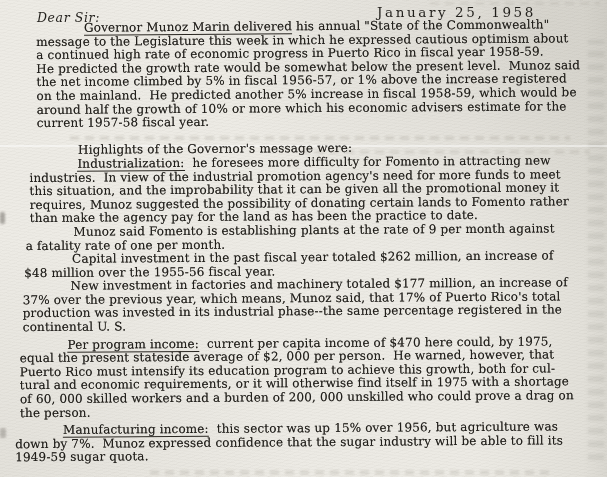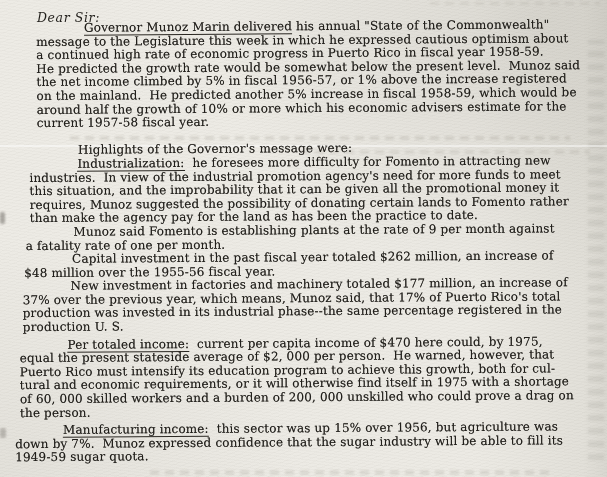--- a/index.html
+++ b/index.html
@@ -84,20 +84,21 @@
 <div class="page">
   <div class="smudge s-top"></div>
   <div class="smudge s-gap1"></div>
   <div class="smudge s-gap2"></div>
   <div class="smudge s-right"></div>
   <div class="smudge s-bottom"></div>
   <div class="blot b1"></div>
   <div class="blot b2"></div>
   <div class="streak"></div>
 
+  <div class="date">January 25, 1958</div>
   <div class="salutation">Dear Sir:</div>
   <div class="doc-body" id="doc-body">
       <div class="para" style="margin-left: 36px;">
         <div class="line"><span class="u">Governor Munoz Marin delivered</span><span> his annual "State of the Commonwealth"</span></div>
         <div class="line"><span>message to the Legislature this week in which he expressed cautious optimism about</span></div>
         <div class="line"><span>a continued high rate of economic progress in Puerto Rico in fiscal year 1958-59.</span></div>
         <div class="line"><span>He predicted the growth rate would be somewhat below the present level.  Munoz said</span></div>
         <div class="line"><span>the net income climbed by 5% in fiscal 1956-57, or 1% above the increase registered</span></div>
         <div class="line"><span>on the mainland.  He predicted another 5% increase in fiscal 1958-59, which would be</span></div>
         <div class="line"><span>around half the growth of 10% or more which his economic advisers estimate for the</span></div>
@@ -118,24 +119,24 @@
         <div class="line"><span>a fatality rate of one per month.</span></div>
       </div>
       <div class="para" style="margin-left: 22.4px;">
         <div class="line"><span>Capital investment in the past fiscal year totaled $262 million, an increase of</span></div>
         <div class="line"><span>$48 million over the 1955-56 fiscal year.</span></div>
       </div>
       <div class="para" style="margin-left: 20.7px;">
         <div class="line"><span>New investment in factories and machinery totaled $177 million, an increase of</span></div>
         <div class="line"><span>37% over the previous year, which means, Munoz said, that 17% of Puerto Rico's total</span></div>
         <div class="line"><span>production was invested in its industrial phase--the same percentage registered in the</span></div>
-        <div class="line"><span>production U. S.</span></div>
+        <div class="line"><span>continental U. S.</span></div>
       </div>
       <div class="para gap-before" style="margin-left: 17.3px;">
-        <div class="line"><span class="u">Per totaled income:</span><span>  current per capita income of $470 here could, by 1975,</span></div>
+        <div class="line"><span class="u">Per program income:</span><span>  current per capita income of $470 here could, by 1975,</span></div>
         <div class="line"><span>equal the present stateside average of $2, 000 per person.  He warned, however, that</span></div>
         <div class="line"><span>Puerto Rico must intensify its education program to achieve this growth, both for cul-</span></div>
         <div class="line"><span>tural and economic requirements, or it will otherwise find itself in 1975 with a shortage</span></div>
         <div class="line"><span>of 60, 000 skilled workers and a burden of 200, 000 unskilled who could prove a drag on</span></div>
         <div class="line"><span>the person.</span></div>
       </div>
       <div class="para gap-before" style="margin-left: 12.2px;">
         <div class="line"><span class="u">Manufacturing income:</span><span>  this sector was up 15% over 1956, but agriculture was</span></div>
         <div class="line"><span>down by 7%.  Munoz expressed confidence that the sugar industry will be able to fill its</span></div>
         <div class="line"><span>1949-59 sugar quota.</span></div>

